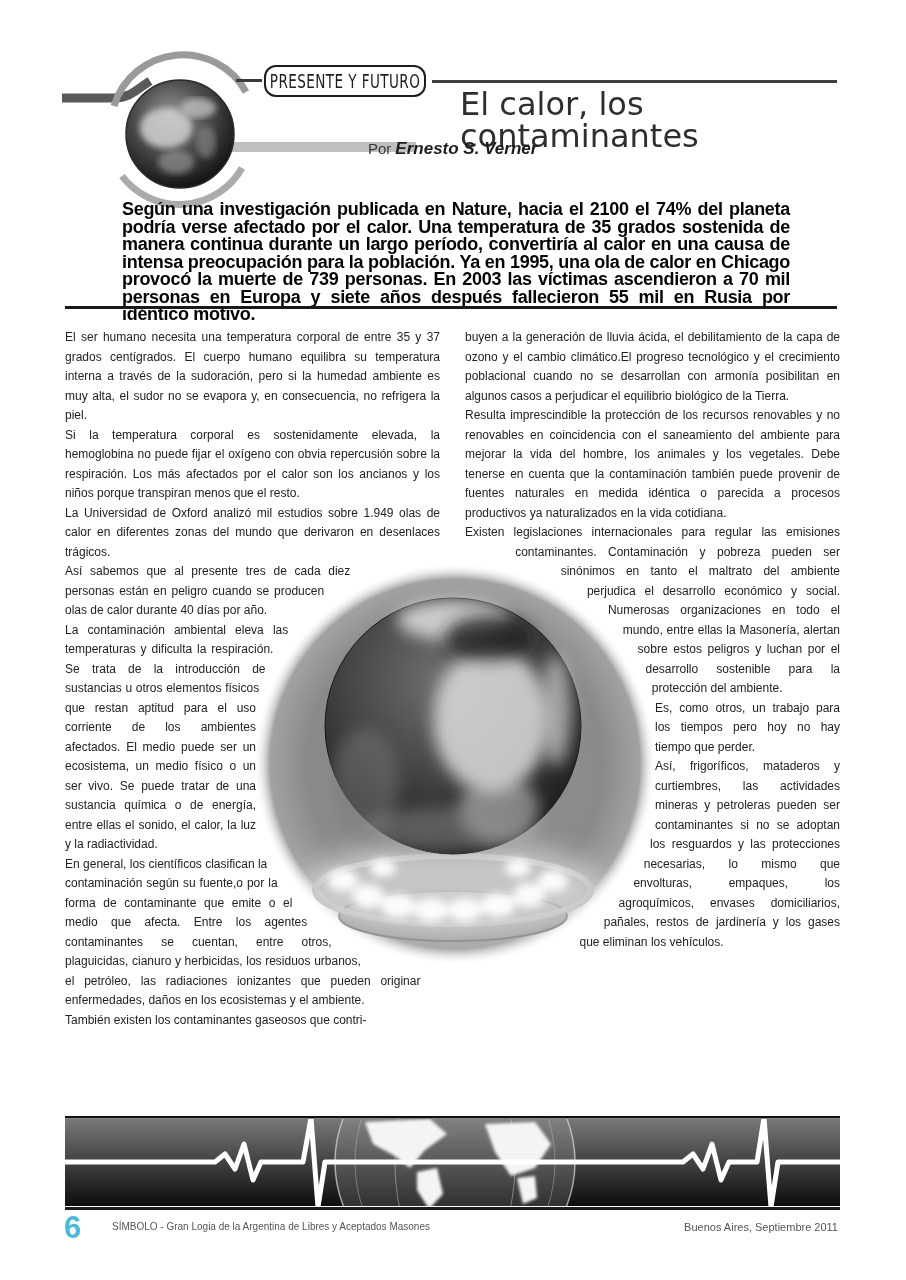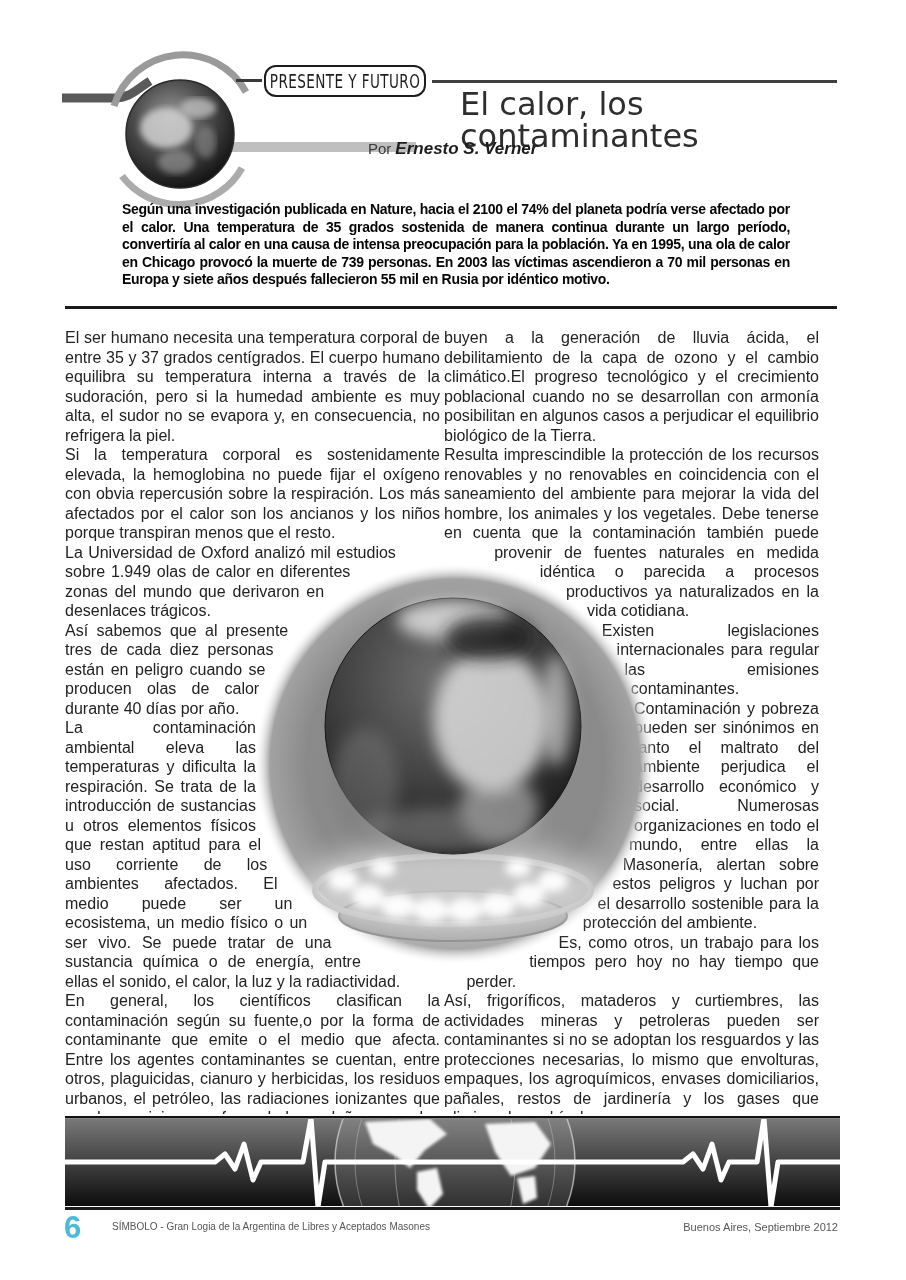--- a/index.html
+++ b/index.html
@@ -26,31 +26,31 @@
   .badge-line-right { position:absolute; left:432px; top:80px; width:405px; height:2.5px; background:#3f3f3f; }
   .title {
     position:absolute; left:460px; top:88px; width:380px;
     font-family:"DejaVu Sans", sans-serif; font-size:32px; line-height:32px; color:#2e2e2e;
   }
   .byline { position:absolute; left:368px; top:139px; font-size:15px; color:#3a3a3a; white-space:nowrap; }
   .byline .author { font-size:17px; font-weight:bold; font-style:italic; color:#1c1c1c; margin-left:4px; }
   
   .intro {
     position:absolute; left:122px; top:201px; width:668px;
-    font-weight:bold; font-size:14px; line-height:17.5px; letter-spacing:-0.3px;
+    font-weight:bold; font-size:18px; line-height:17.5px; letter-spacing:-0.3px;
     text-align:justify; color:#050505;
   }
   .rule { position:absolute; left:65px; top:306px; width:772px; height:3px; background:#1a1a1a; }
   
   .col {
     position:absolute; top:328px; height:786px; width:375px; overflow:hidden;
-    font-size:16px; line-height:19.5px; text-align:justify; color:#222;
+    font-size:12px; line-height:19.5px; text-align:justify; color:#222;
   }
   .col-left { left:65px; }
-  .col-right { left:444px; }
+  .col-right { left:465px; }
   .col p { white-space:pre-line; }
   .col p + p { }
   .spacer { shape-margin:6px; }
   .sl { float:right; width:184px; height:645px;
     shape-outside: polygon(184px 231px, 146px 238px, 101px 256px, 58px 288px, 20px 338px, 0px 400px, 0px 472px, 20px 534px, 58px 584px, 101px 616px, 146px 634px, 184px 641px); }
   .sr { float:left; width:190px; height:645px;
     shape-outside: polygon(0px 231px, 44px 238px, 89px 256px, 132px 288px, 170px 338px, 190px 400px, 190px 472px, 170px 534px, 132px 584px, 89px 616px, 44px 634px, 0px 641px); }
   
   .globe-art { position:absolute; left:253px; top:558px; width:404px; height:412px; }
   
@@ -202,15 +202,15 @@
           <path d="M 452 62 L 470 60 L 472 82 L 458 88 Z"></path>
         </g>
       </g>
       <polyline points="0,46 150,46 160,38 170,53 179,28 188,64 196,46 238,46 246,2 253,91 260,46 618,46 628,38 638,53 647,28 656,64 664,46 692,46 699,2 706,91 713,46 775,46" fill="none" stroke="#ffffff" stroke-width="5" stroke-linejoin="round" stroke-linecap="round"></polyline>
     </g>
     <rect x="0" y="91" width="775" height="3" fill="#1c1c1c"></rect>
   </svg>
 
   <div class="page-num" style="color: rgb(76, 185, 217);">6</div>
   <div class="pub">SÍMBOLO - Gran Logia de la Argentina de Libres y Aceptados Masones</div>
-  <div class="issue">Buenos Aires, Septiembre 2012</div>
+  <div class="issue">Buenos Aires, Septiembre 2011</div>
 
 </div>
 
 </body></html>

